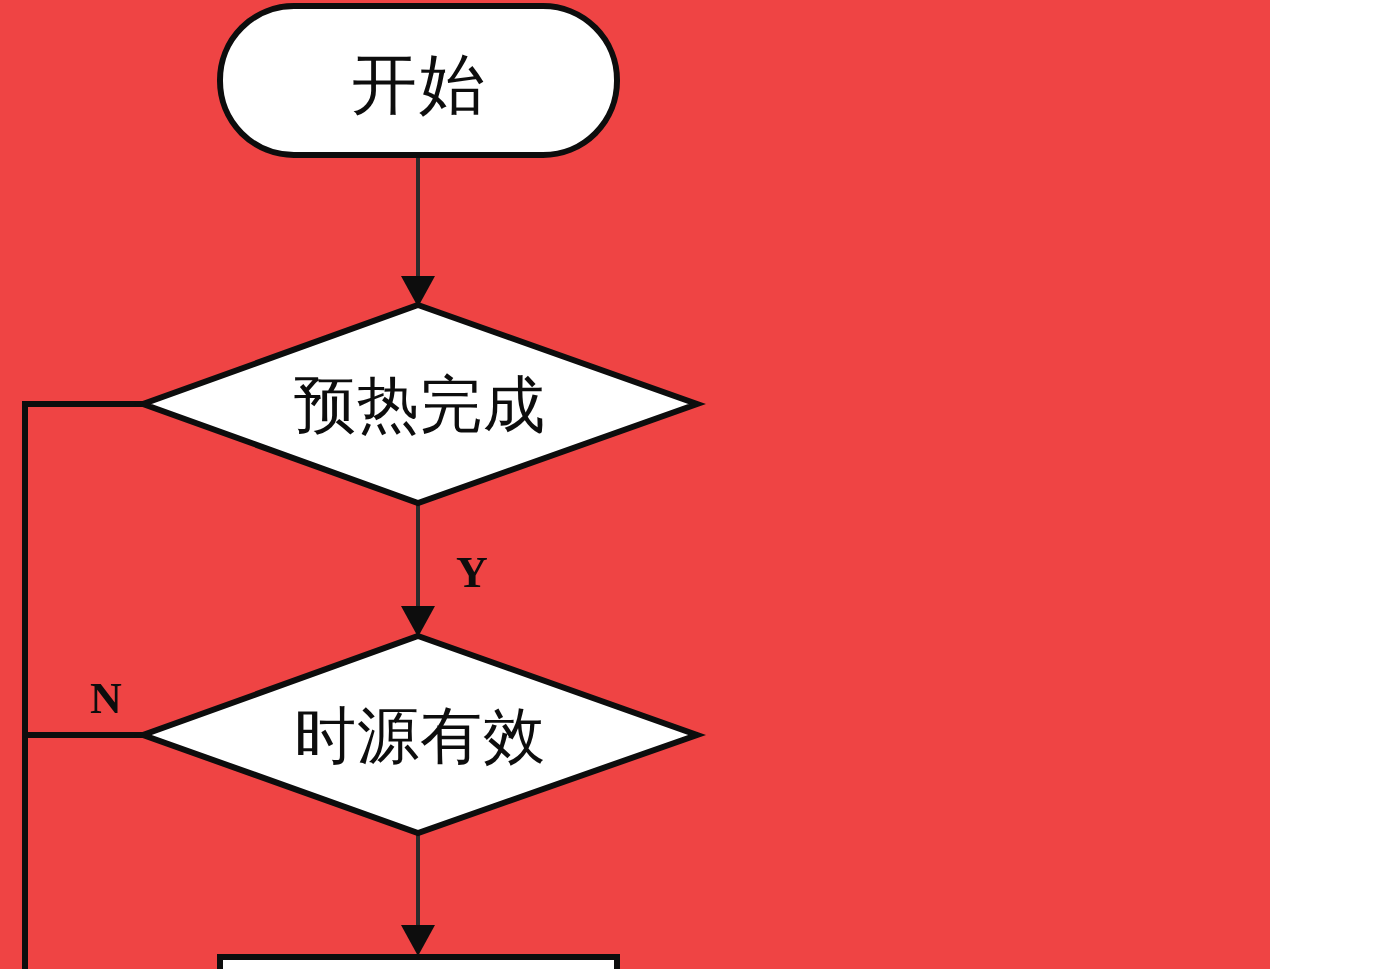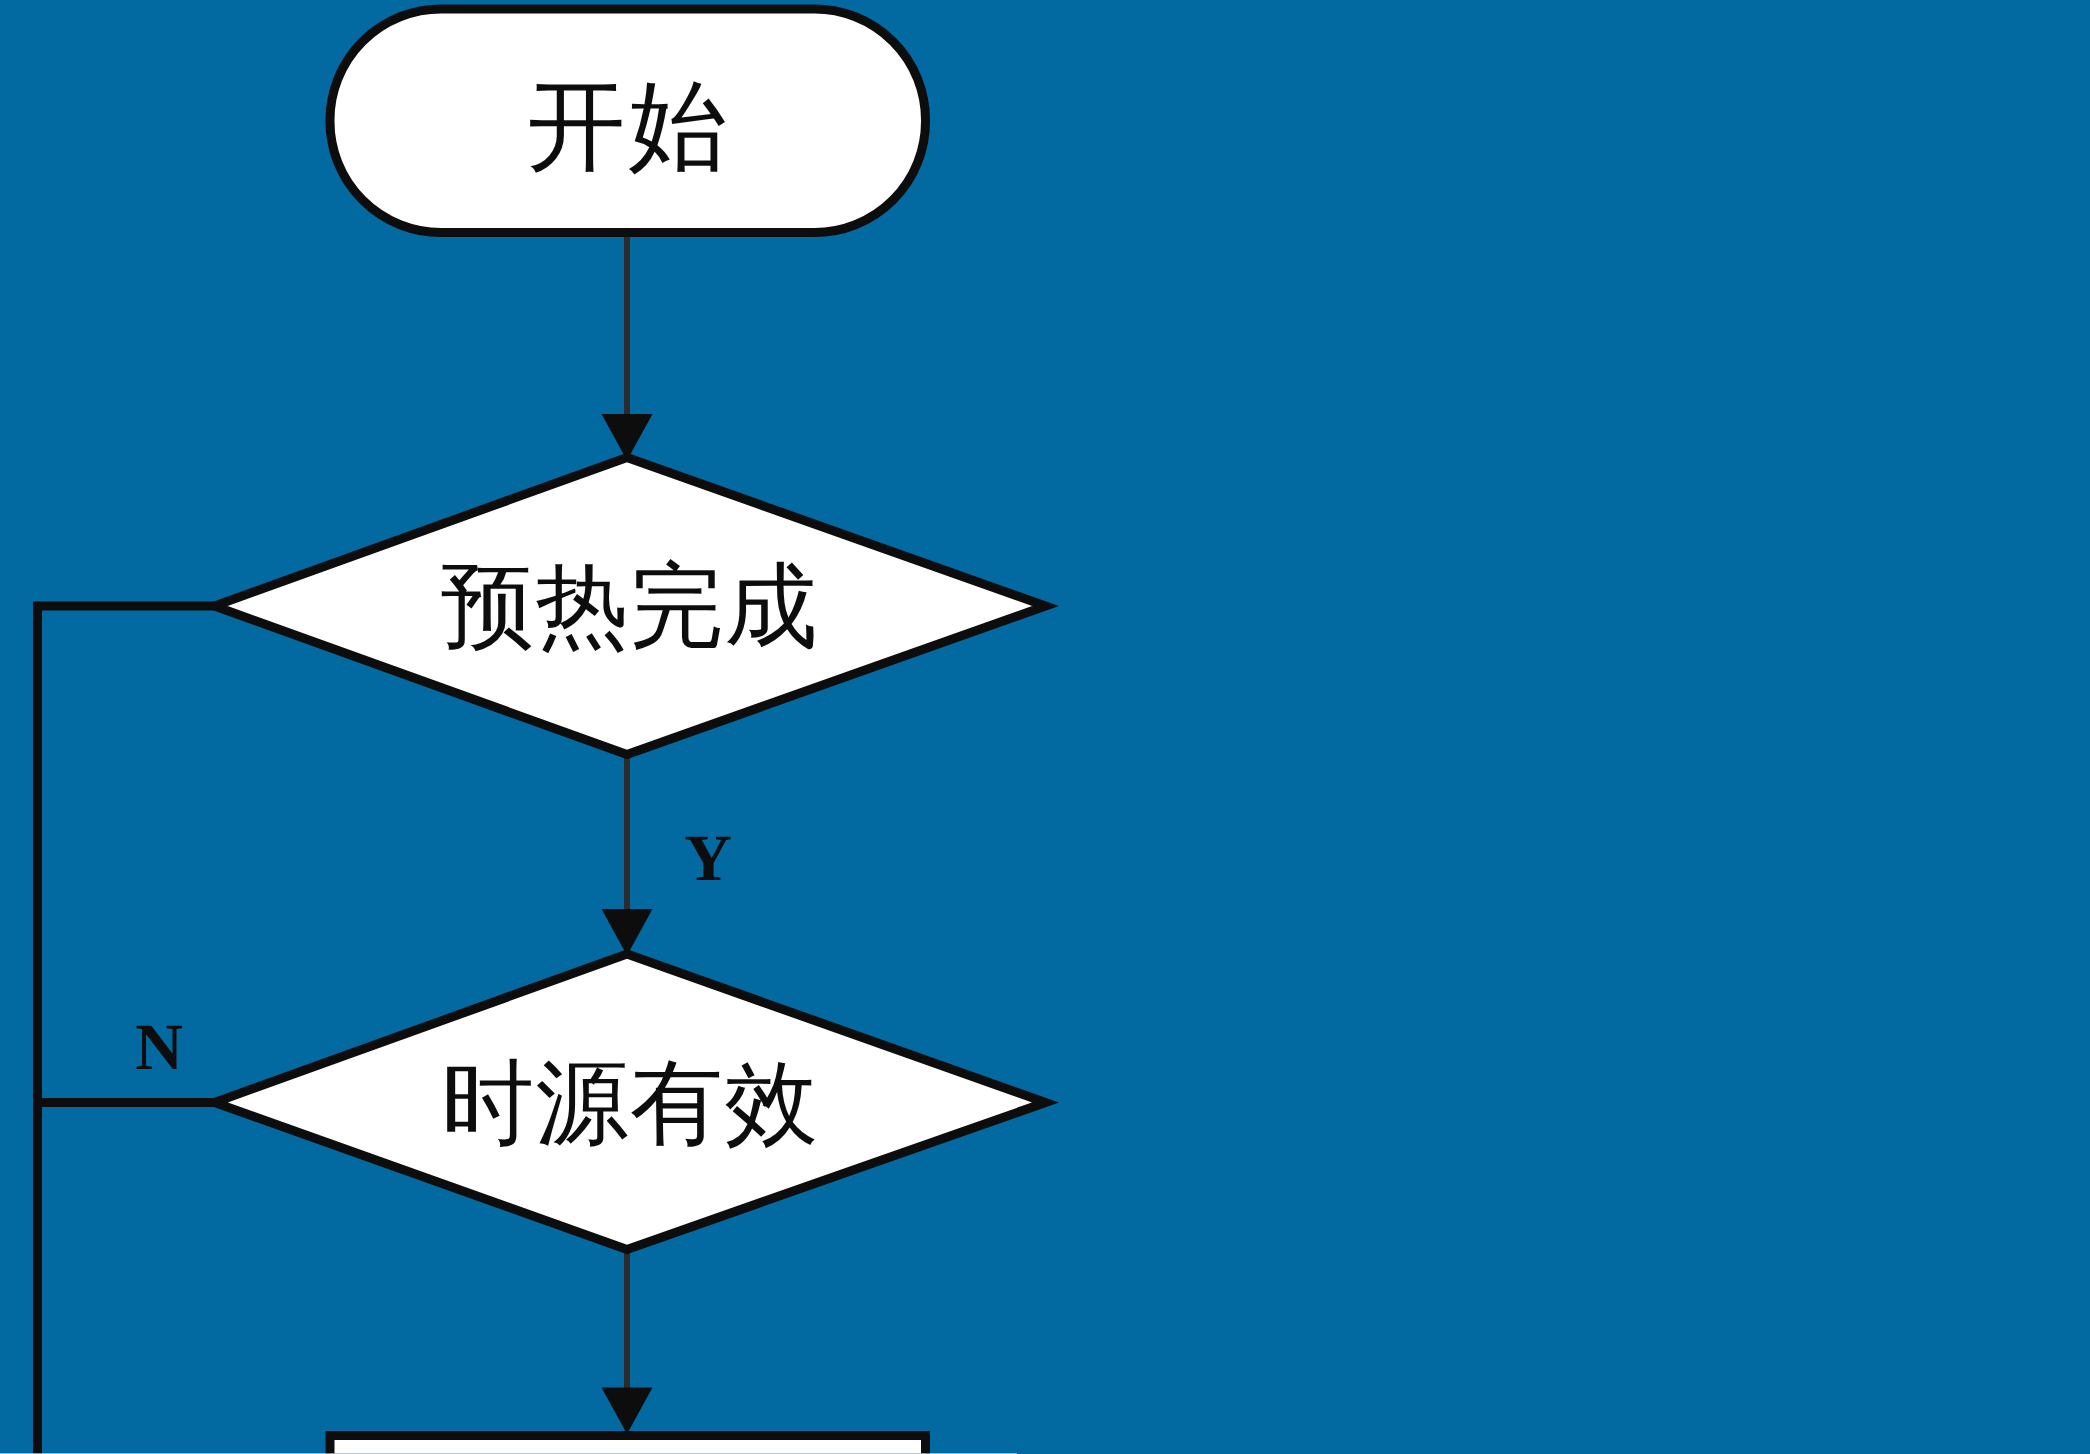--- a/index.html
+++ b/index.html
@@ -6,23 +6,23 @@
   html, body {
     margin: 0;
     padding: 0;
     background: #ffffff;
   }
   body {
     font-family: "Liberation Sans", sans-serif;
   }
   #flowchart-canvas {
     position: relative;
-    width: 1393px;
+    width: 1270px;
     height: 969px;
-    background: #0369a1;
+    background: #ef4444;
     overflow: hidden;
   }
   #flowchart-svg {
     display: block;
     width: 1393px;
     height: 969px;
   }
   .node-shape {
     fill: #ffffff;
     stroke: #0d0d0d;

